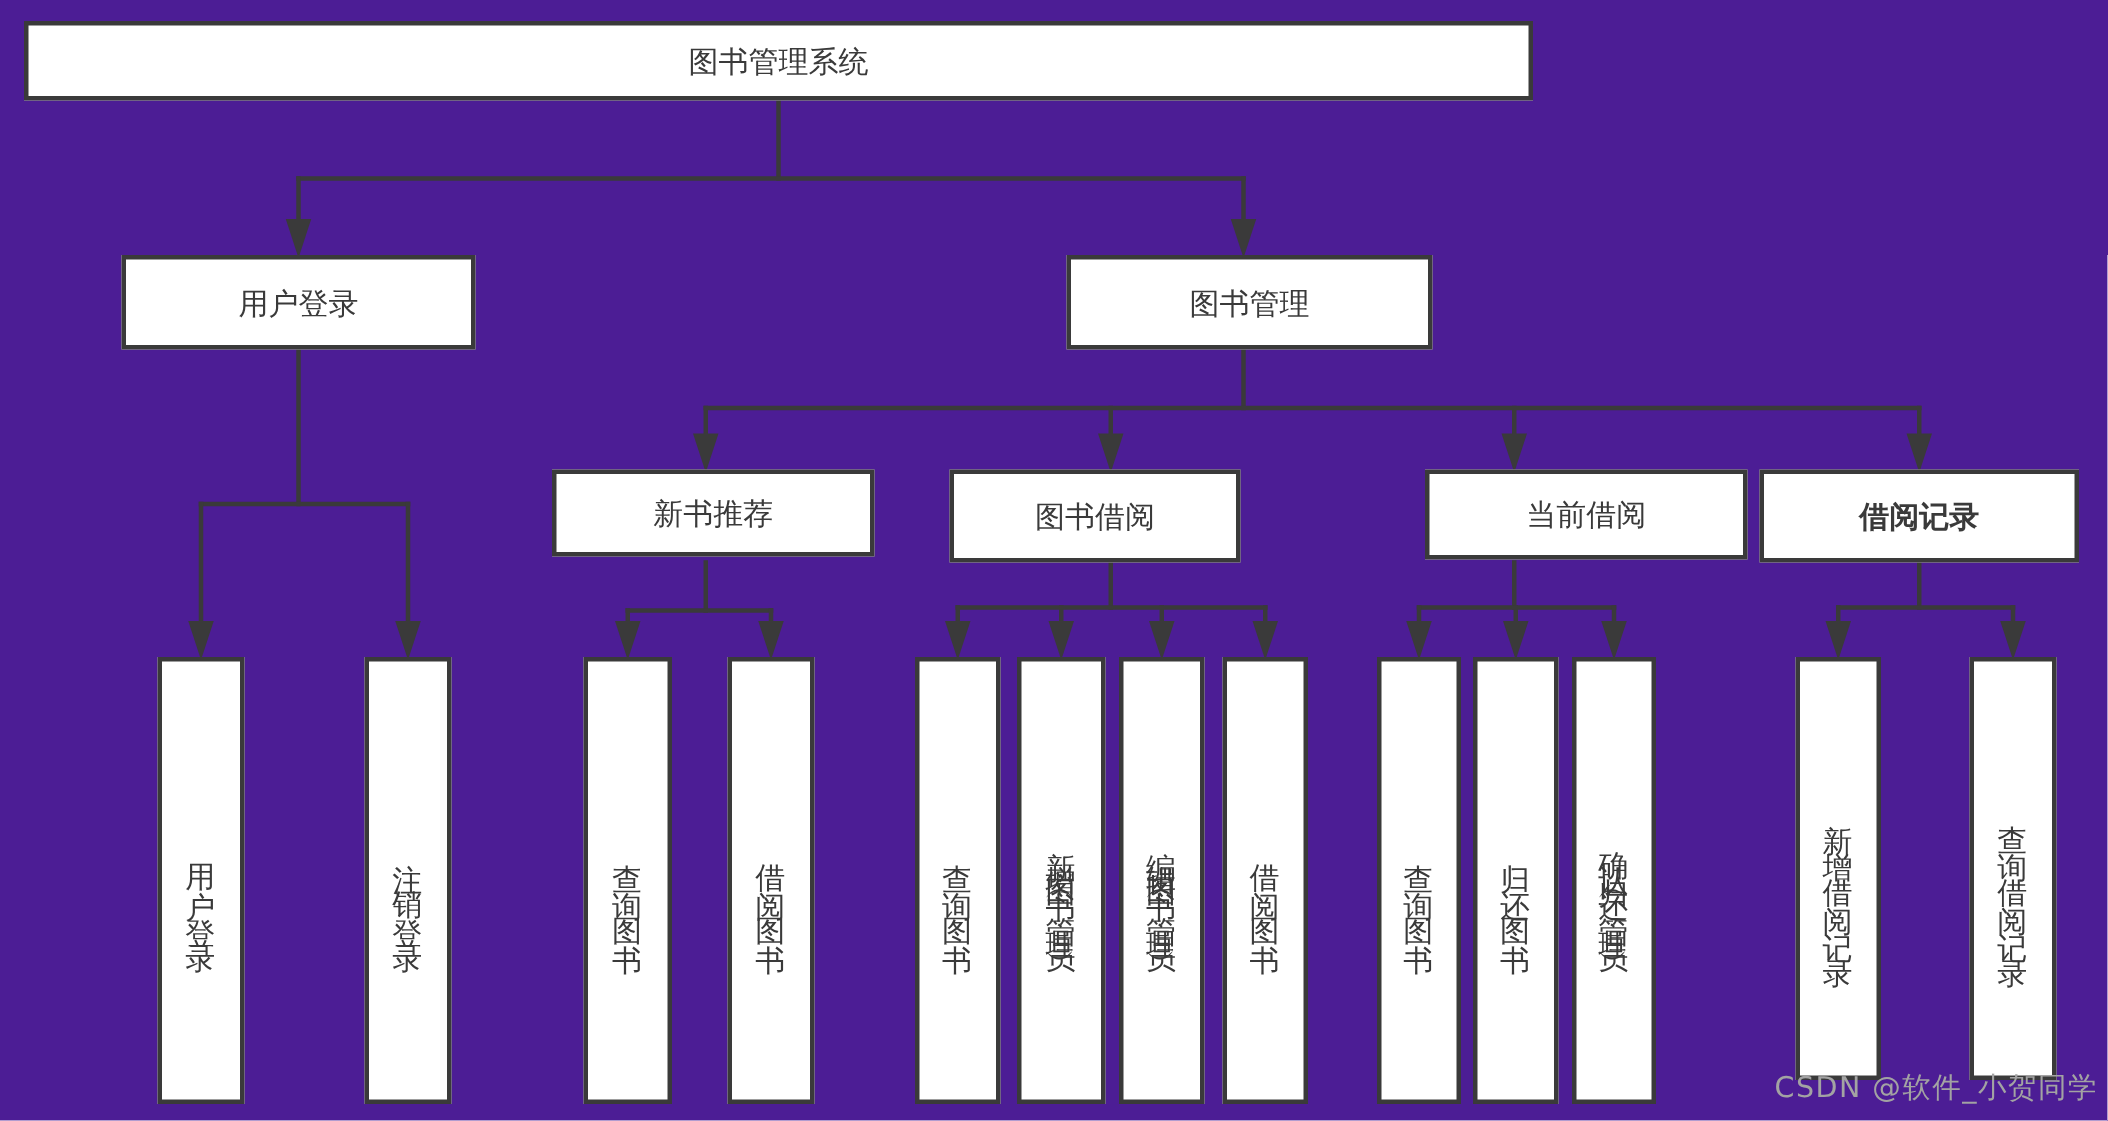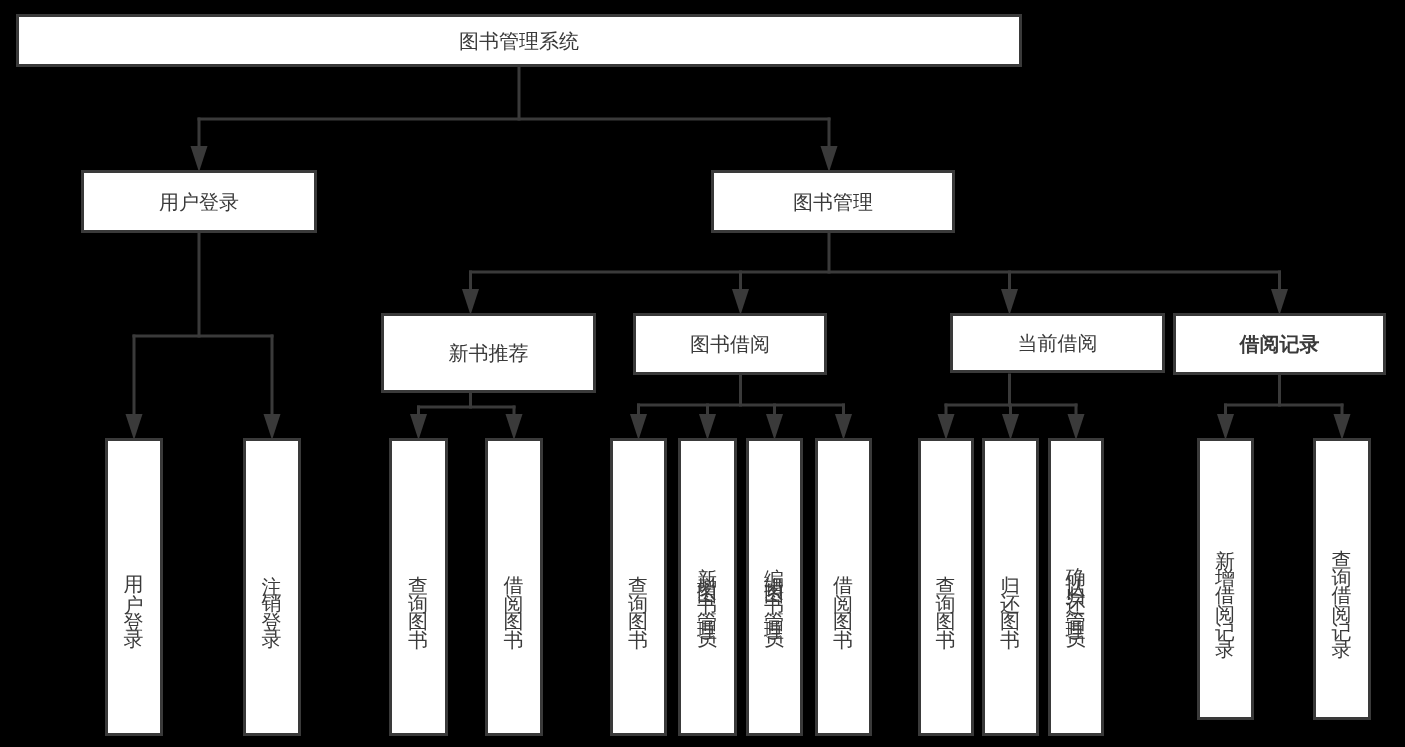--- a/index.html
+++ b/index.html
@@ -1,18 +1,18 @@
 <!DOCTYPE html>
 <html><head>
 <meta charset="utf-8">
 <style>
   html,body { margin:0; padding:0; background:#ffffff; }
   .canvas {
     position:relative; width:1405px; height:747px; overflow:hidden;
-    background:#000000;
+    background:#4c1d95;
     font-family:"DejaVu Sans","Liberation Sans",sans-serif;
   }
   #edges-svg { position:absolute; left:0; top:0; width:1405px; height:747px; }
   .node {
     position:absolute; box-sizing:border-box; background:#ffffff;
     border:3px solid #3a3a3a;
     display:flex; align-items:center; justify-content:center;
     color:#3a3a3a; font-size:20px; line-height:1.2; white-space:nowrap;
   }
   .vtext { writing-mode:vertical-rl; text-orientation:mixed; }
@@ -82,21 +82,21 @@
   <div id="nodes-layer">
       <div class="node" style="left: 16px; top: 14px; width: 1006px; height: 53px; border-color: rgb(58, 58, 58); color: rgb(58, 58, 58);">
         <span>图书管理系统</span>
       </div>
       <div class="node" style="left: 81px; top: 170px; width: 236px; height: 63px; border-color: rgb(58, 58, 58); color: rgb(58, 58, 58);">
         <span>用户登录</span>
       </div>
       <div class="node" style="left: 711px; top: 170px; width: 244px; height: 63px; border-color: rgb(58, 58, 58); color: rgb(58, 58, 58);">
         <span>图书管理</span>
       </div>
-      <div class="node" style="left: 381px; top: 313px; width: 215px; height: 80px; border-color: rgb(58, 58, 58); color: rgb(58, 58, 58);">
+      <div class="node" style="left: 368px; top: 313px; width: 215px; height: 58px; border-color: rgb(58, 58, 58); color: rgb(58, 58, 58);">
         <span>新书推荐</span>
       </div>
       <div class="node" style="left: 633px; top: 313px; width: 194px; height: 62px; border-color: rgb(58, 58, 58); color: rgb(58, 58, 58);">
         <span>图书借阅</span>
       </div>
       <div class="node" style="left: 950px; top: 313px; width: 215px; height: 60px; border-color: rgb(58, 58, 58); color: rgb(58, 58, 58);">
         <span>当前借阅</span>
       </div>
       <div class="node" style="left: 1173px; top: 313px; width: 213px; height: 62px; border-color: rgb(58, 58, 58); color: rgb(58, 58, 58); font-weight: bold;">
         <span>借阅记录</span>
@@ -134,13 +134,14 @@
       <div class="node" style="left: 1048px; top: 438px; width: 56px; height: 298px; border-color: rgb(58, 58, 58); color: rgb(58, 58, 58);">
         <span class="vtext" style="letter-spacing: 8.77778px; margin-bottom: -8.77778px;">确认归还（管理员）</span>
       </div>
       <div class="node" style="left: 1197px; top: 438px; width: 57px; height: 282px; border-color: rgb(58, 58, 58); color: rgb(58, 58, 58);">
         <span class="vtext" style="letter-spacing: 18px; margin-bottom: -18px;">新增借阅记录</span>
       </div>
       <div class="node" style="left: 1313px; top: 438px; width: 58px; height: 282px; border-color: rgb(58, 58, 58); color: rgb(58, 58, 58);">
         <span class="vtext" style="letter-spacing: 18px; margin-bottom: -18px;">查询借阅记录</span>
       </div>
     </div>
+  <div class="watermark">CSDN @软件_小贺同学</div>
 </div>
 
 </body></html>

